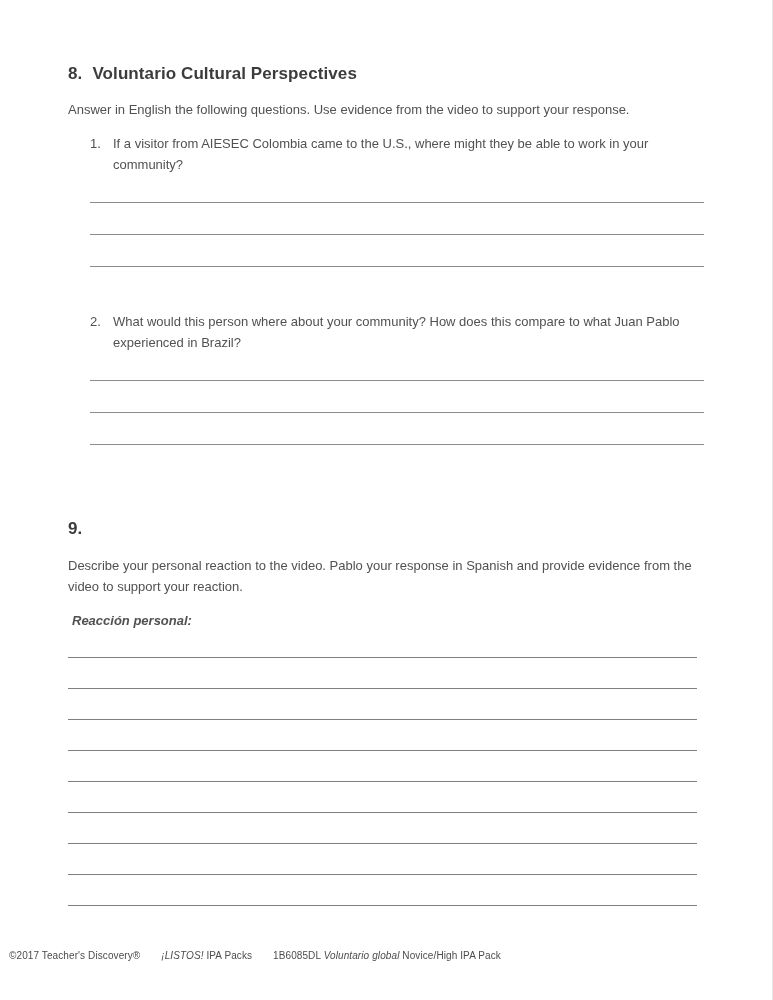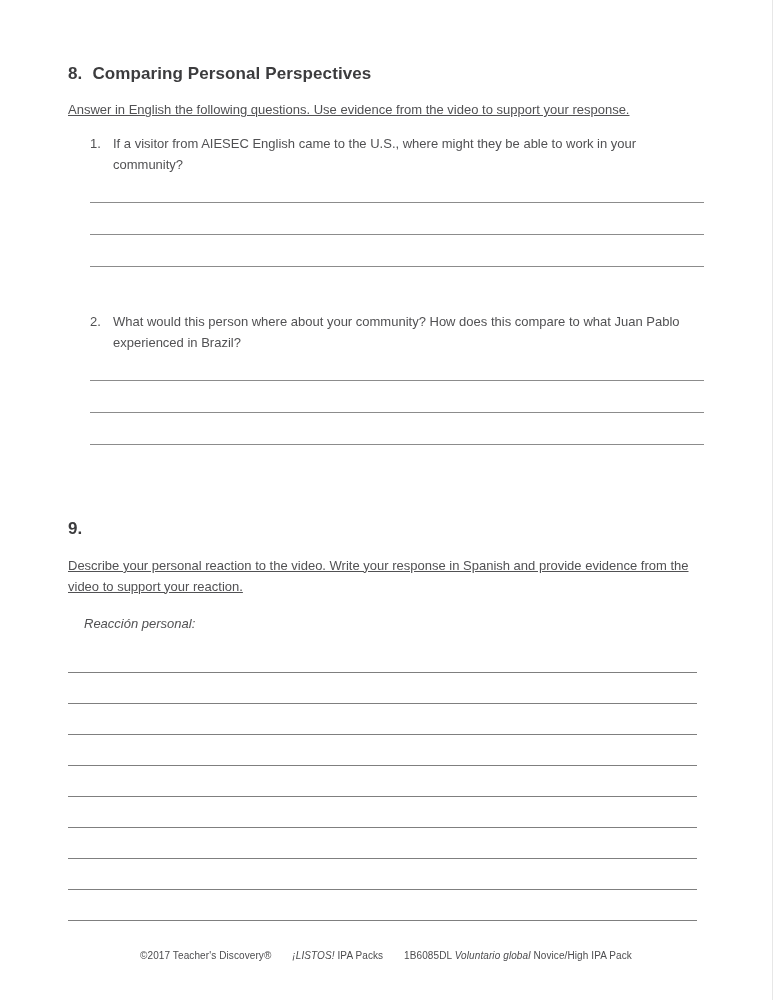--- a/index.html
+++ b/index.html
@@ -25,76 +25,76 @@
     display: flex;
     gap: 10px;
     line-height: 1.2;
     letter-spacing: 0.1px;
   }
   .instructions {
     margin: 0 0 13px 0;
     font-size: 13px;
     line-height: 21px;
     color: #515153;
-    text-decoration: underline;
   }
   .question { margin-left: 22px; margin-top: 0; }
   .question + .question { margin-top: 44px; }
   .q-row {
     display: flex;
     font-size: 13px;
     line-height: 21px;
     color: #515153;
   }
   .q-num { width: 23px; flex-shrink: 0; }
   .q-text { flex: 1; }
   .answer-lines { margin-top: -4px; }
   .answer-line {
     height: 32px;
     border-bottom: 1px solid #8c8c8c;
   }
   .section-9 { margin-top: 74px; }
   .prompt-label {
-    margin: 16px;
+    margin: 4px;
     font-size: 13px;
     font-style: italic;
     line-height: 21px;
     color: #515153;
+    font-weight: bold;
   }
   .lines-9 { margin-top: -8px; margin-right: 7px; }
   .lines-9 .answer-line { height: 31px; border-bottom: 1px solid #7f7f7f; }
   .page-footer {
     position: absolute;
     left: 0;
     right: 0;
     top: 950px;
-    text-align: center;
+    text-align: left;
     font-size: 10px;
     color: #4c4c4e;
     letter-spacing: 0.1px;
   }
   .page-footer .seg { margin: 0 9px; }
   .page-footer em { font-style: italic; }
 </style>
 </head>
 <body>
 
 <div class="page">
 
   <section class="section">
     <h2 class="section-heading">
       <span class="sec-num">8.</span>
-      <span class="sec-title">Comparing Personal Perspectives</span>
+      <span class="sec-title">Voluntario Cultural Perspectives</span>
     </h2>
     <p class="instructions">Answer in English the following questions. Use evidence from the video to support your response.</p>
 
     <div class="question">
       <div class="q-row">
         <span class="q-num">1.</span>
-        <span class="q-text">If a visitor from AIESEC English came to the U.S., where might they be able to work in your community?</span>
+        <span class="q-text">If a visitor from AIESEC Colombia came to the U.S., where might they be able to work in your community?</span>
       </div>
       <div class="answer-lines">
           <div class="answer-line"></div>
           <div class="answer-line"></div>
           <div class="answer-line"></div>
         </div>
     </div>
 
     <div class="question">
       <div class="q-row">
@@ -106,21 +106,21 @@
           <div class="answer-line"></div>
           <div class="answer-line"></div>
         </div>
     </div>
   </section>
 
   <section class="section section-9">
     <h2 class="section-heading">
       <span class="sec-num">9.</span>
     </h2>
-    <p class="instructions">Describe your personal reaction to the video. Write your response in Spanish and provide evidence from the video to support your reaction.</p>
+    <p class="instructions">Describe your personal reaction to the video. Pablo your response in Spanish and provide evidence from the video to support your reaction.</p>
     <p class="prompt-label">Reacción personal:</p>
     <div class="answer-lines lines-9">
         <div class="answer-line"></div>
         <div class="answer-line"></div>
         <div class="answer-line"></div>
         <div class="answer-line"></div>
         <div class="answer-line"></div>
         <div class="answer-line"></div>
         <div class="answer-line"></div>
         <div class="answer-line"></div>

